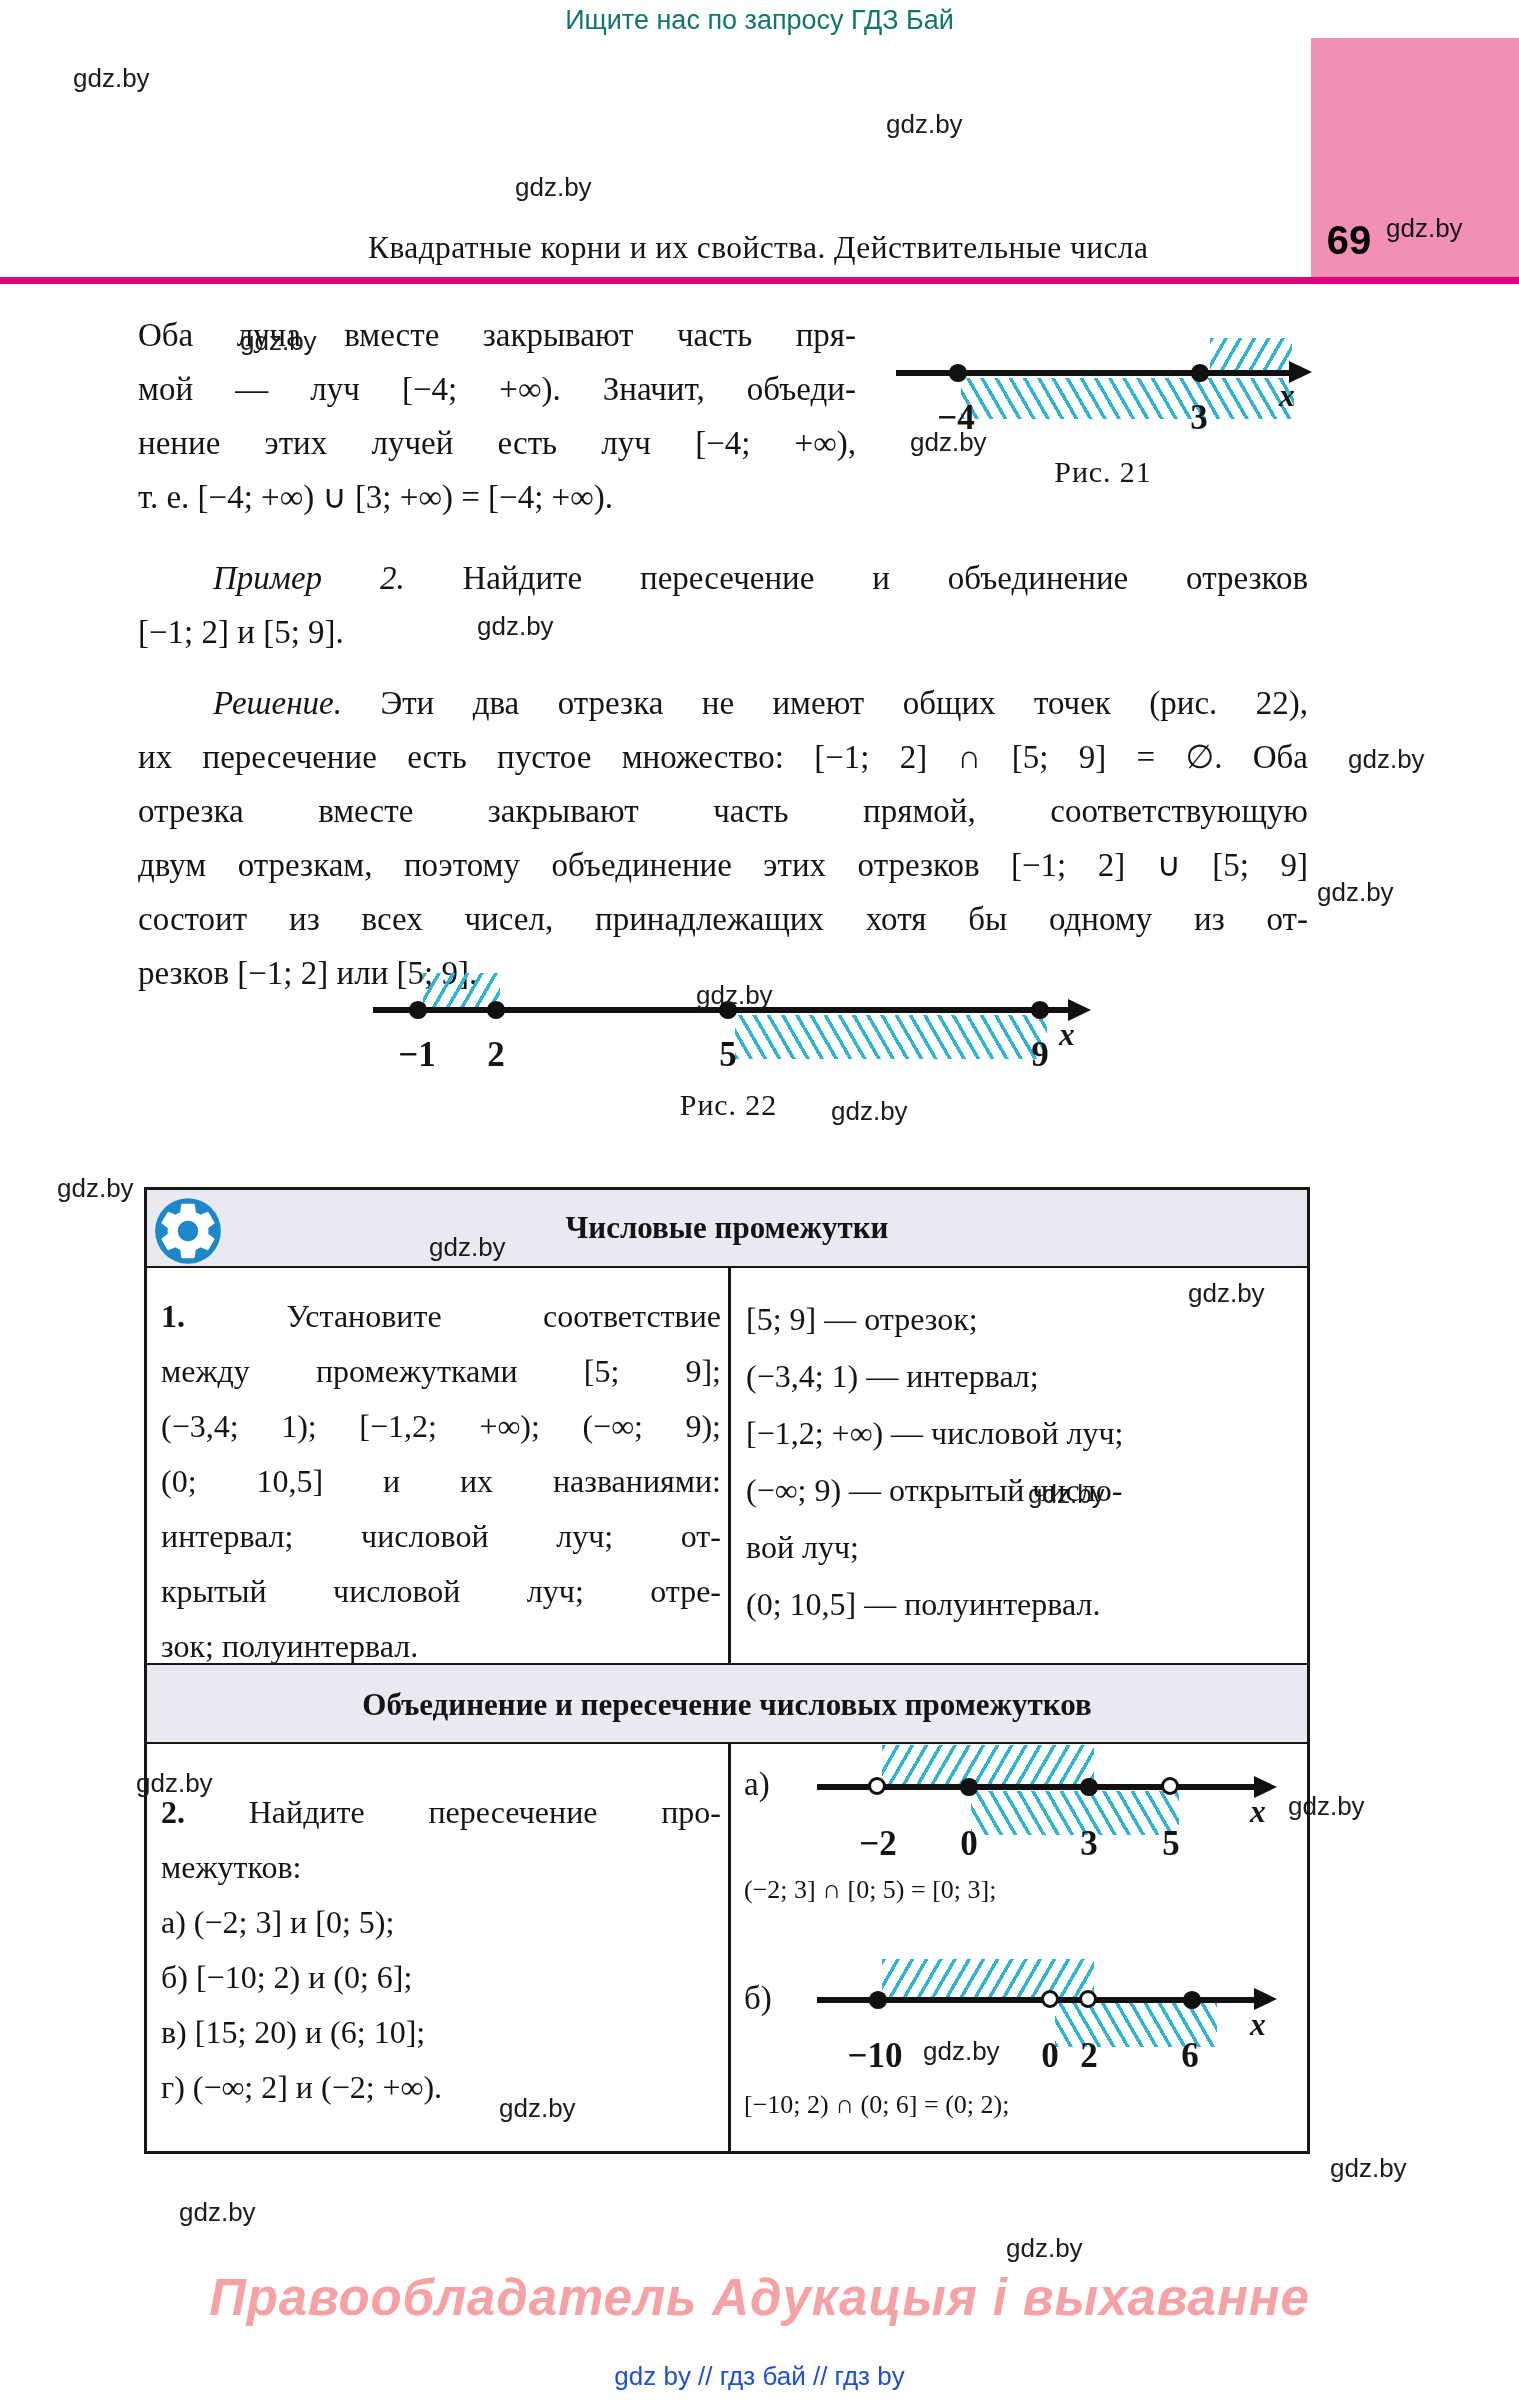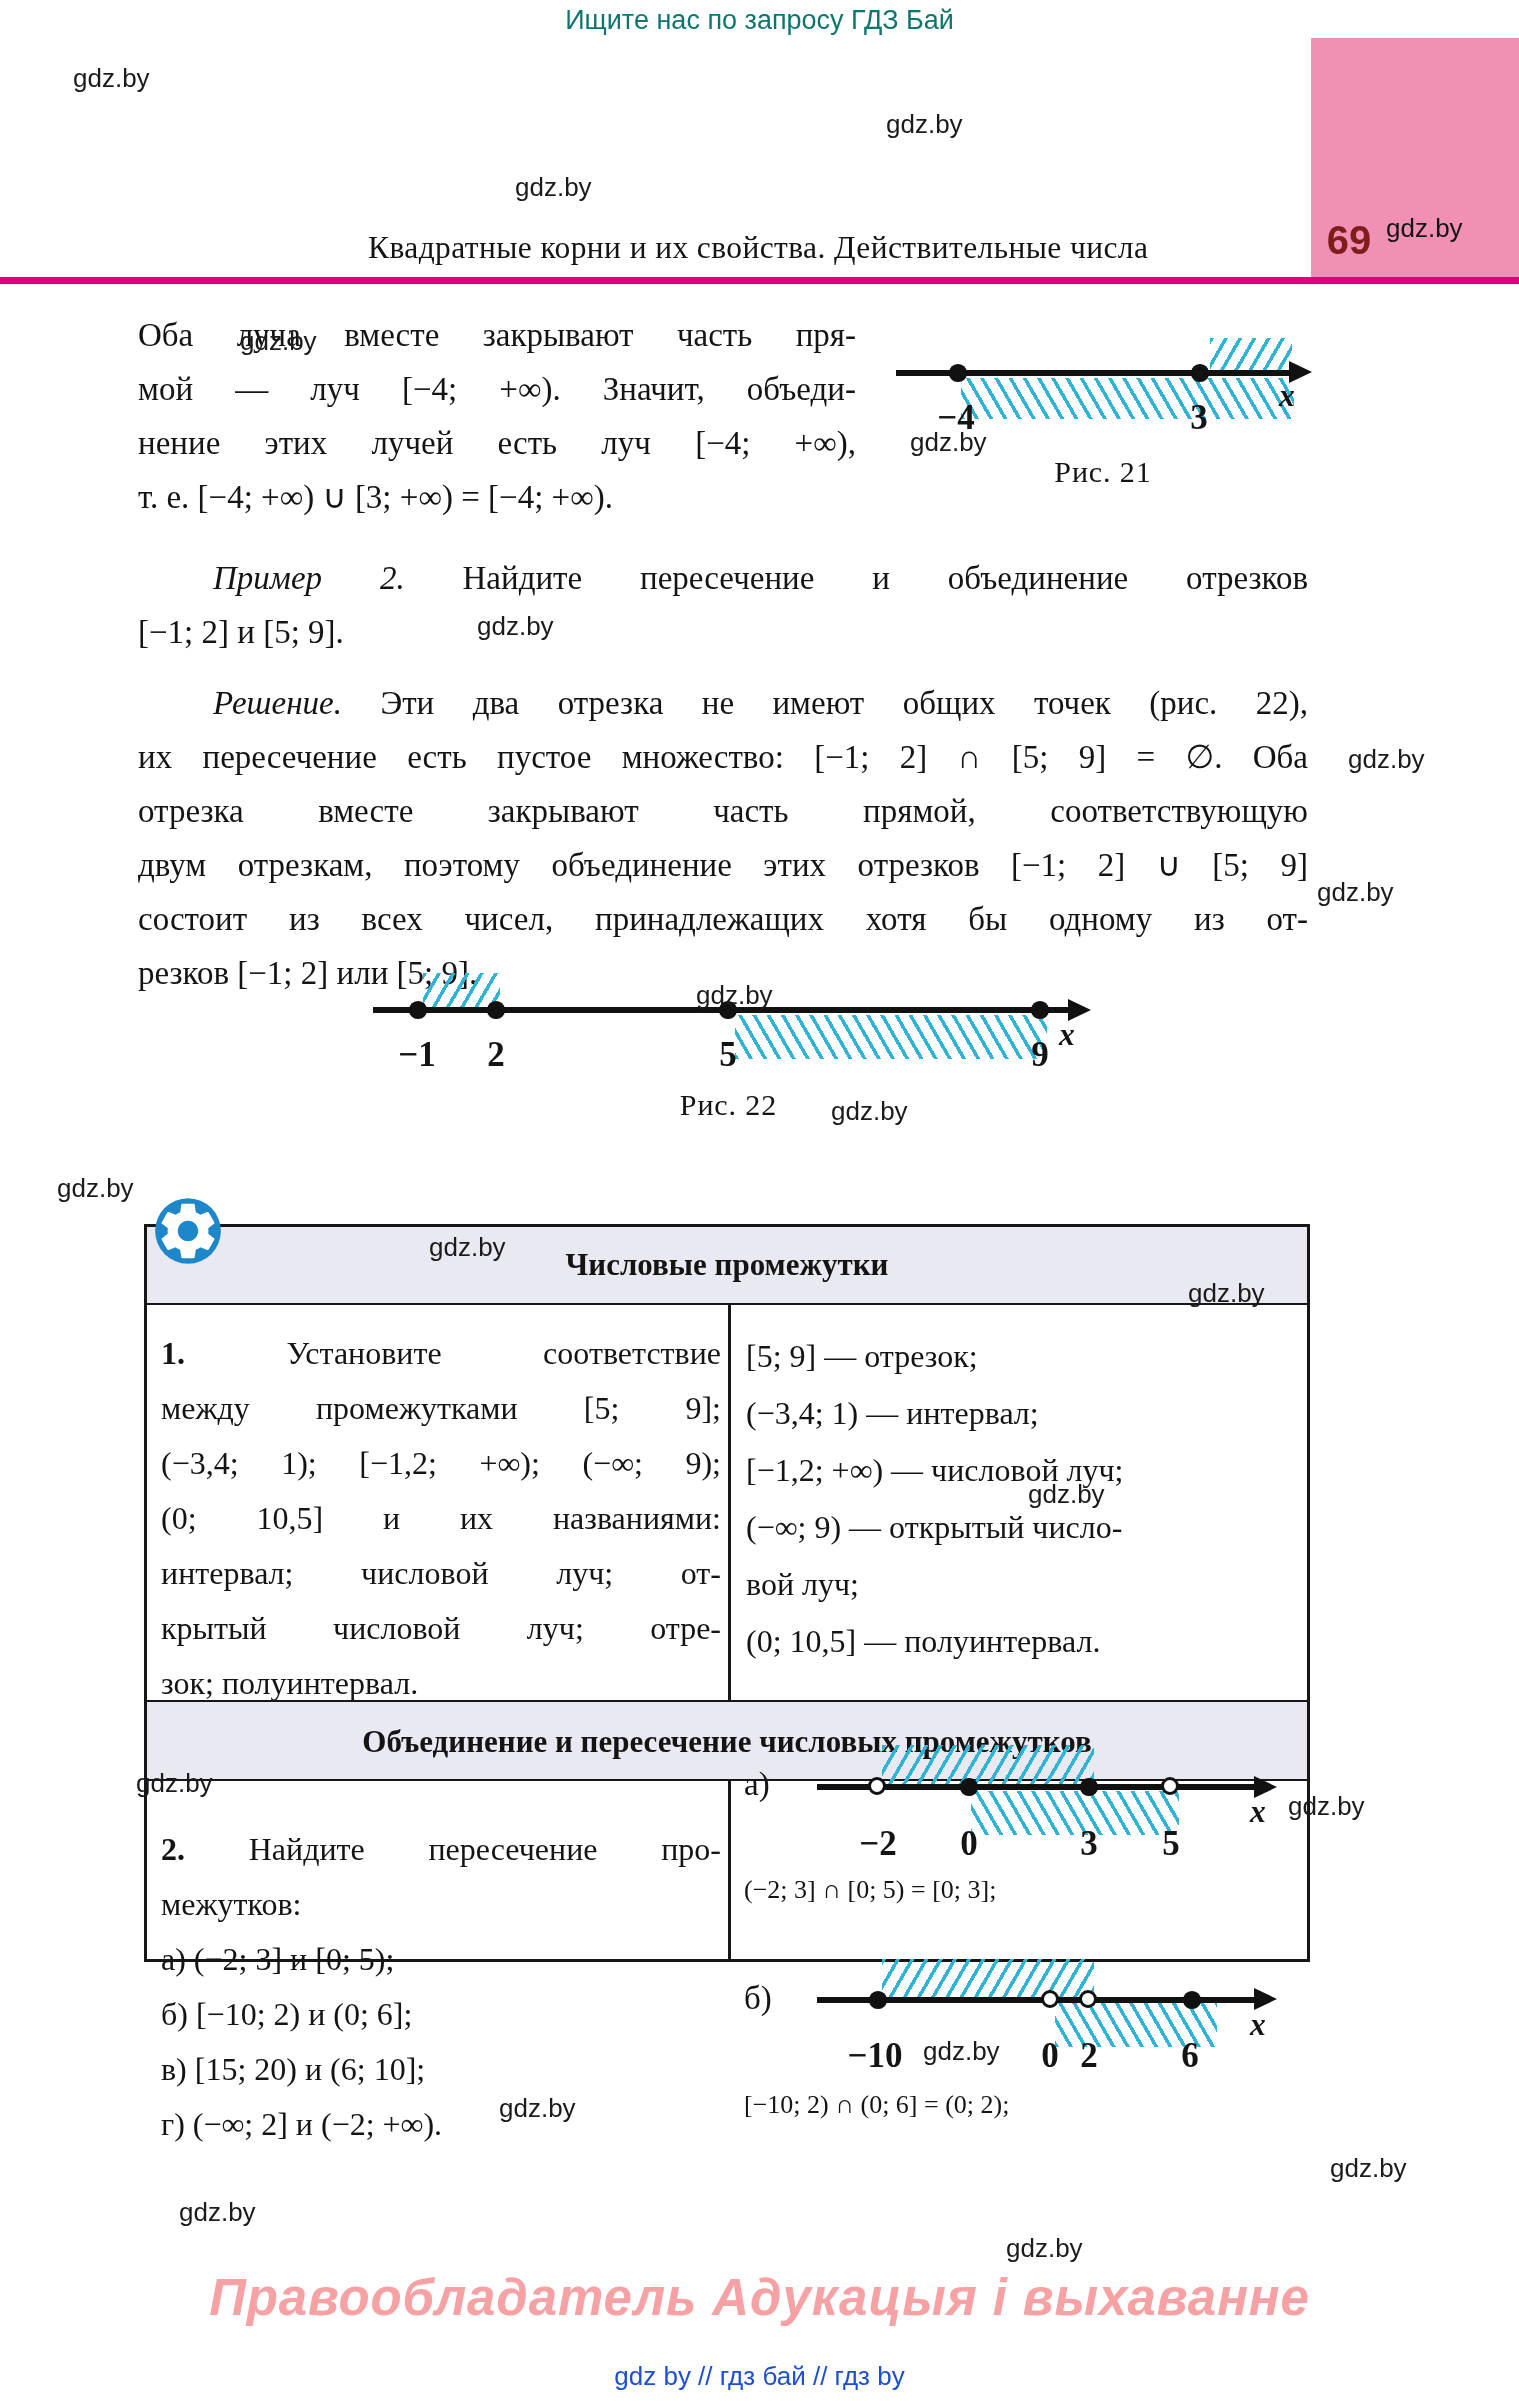--- a/index.html
+++ b/index.html
@@ -11,21 +11,21 @@
     position:absolute; font-family:"Liberation Sans", sans-serif;
     font-size:26px; color:#1b1b1b; white-space:nowrap; z-index:30;
   }
   .banner {
     position:absolute; left:0; right:0; top:5.3px; text-align:center;
     font-family:"Liberation Sans", sans-serif; font-size:27px; color:#0f766e;
   }
   .pinkbox { position:absolute; left:1311px; top:38px; width:208px; height:242px; background:#f190b4; }
   .pagenum {
     position:absolute; left:15.8px; top:180px; font-family:"Liberation Sans", sans-serif;
-    font-size:40px; font-weight:bold; color:#7f1d1d;
+    font-size:40px; font-weight:bold; color:#000000;
   }
   .wm-onpink { position:absolute; left:75px; top:175px; font-family:"Liberation Sans", sans-serif; font-size:26px; color:#141414; }
   .chapter-title { position:absolute; left:368px; top:230px; width:945px; font-size:31.5px; letter-spacing:0.4px; white-space:nowrap; }
   .rule { position:absolute; left:0; right:0; top:277px; height:7px; background:#e0007d; }
 
   .para { position:absolute; font-size:33px; }
   .para .ln { height:54px; line-height:54px; white-space:nowrap; }
   .para .ln.j { text-align:justify; text-align-last:justify; white-space:normal; }
   .lead { font-style:italic; }
   .indent { padding-left:75px; }
@@ -35,21 +35,21 @@
   .nl-arrow { position:absolute; width:0; height:0; border-left:23px solid #111; border-top:11.4px solid transparent; border-bottom:11.4px solid transparent; }
   .nl-dot { position:absolute; width:17.5px; height:17.5px; border-radius:50%; background:#111; }
   .nl-odot { position:absolute; width:12.3px; height:12.3px; border-radius:50%; background:#fff; border:3.5px solid #111; }
   .nl-num { position:absolute; transform:translateX(-50%); font-weight:bold; font-size:35px; white-space:nowrap; }
   .nl-x { position:absolute; font-style:italic; font-weight:bold; font-size:31.5px; }
   .hatch-up { position:absolute; background:repeating-linear-gradient(120deg, #2fb4d8 0 3.5px, transparent 3.5px 12.3px); }
   .hatch-dn { position:absolute; background:repeating-linear-gradient(60deg, #2fb4d8 0 3.5px, transparent 3.5px 12.3px); }
   .figcap { position:absolute; font-size:30px; letter-spacing:0.9px; white-space:nowrap; }
 
   
-  .tbl { position:absolute; left:144px; top:1224px; width:1166px; height:738px; border:3.5px solid #161616; box-sizing:border-box; }
+  .tbl { position:absolute; left:144px; top:1187px; width:1166px; height:967px; border:3.5px solid #161616; box-sizing:border-box; }
   .th { position:absolute; left:0; right:0; background:#e9e9f2; text-align:center; font-weight:bold; font-size:31px; box-sizing:border-box; }
   .th1 { top:0; height:78px; line-height:75px; border-bottom:2.6px solid #161616; }
   .th2 { top:473px; height:81px; line-height:79px; border-top:2.6px solid #161616; border-bottom:2.6px solid #161616; }
   .trow { position:absolute; left:0; right:0; }
   .row1 { top:78px; height:395px; }
   .row2 { top:553px; bottom:0; }
   .vdiv { position:absolute; left:581px; top:0; bottom:0; width:2.6px; background:#161616; }
   .cell { position:absolute; font-size:32px; }
   .cell .ln { height:55px; line-height:55px; white-space:nowrap; }
   .cell .ln.j { text-align:justify; text-align-last:justify; white-space:normal; }

